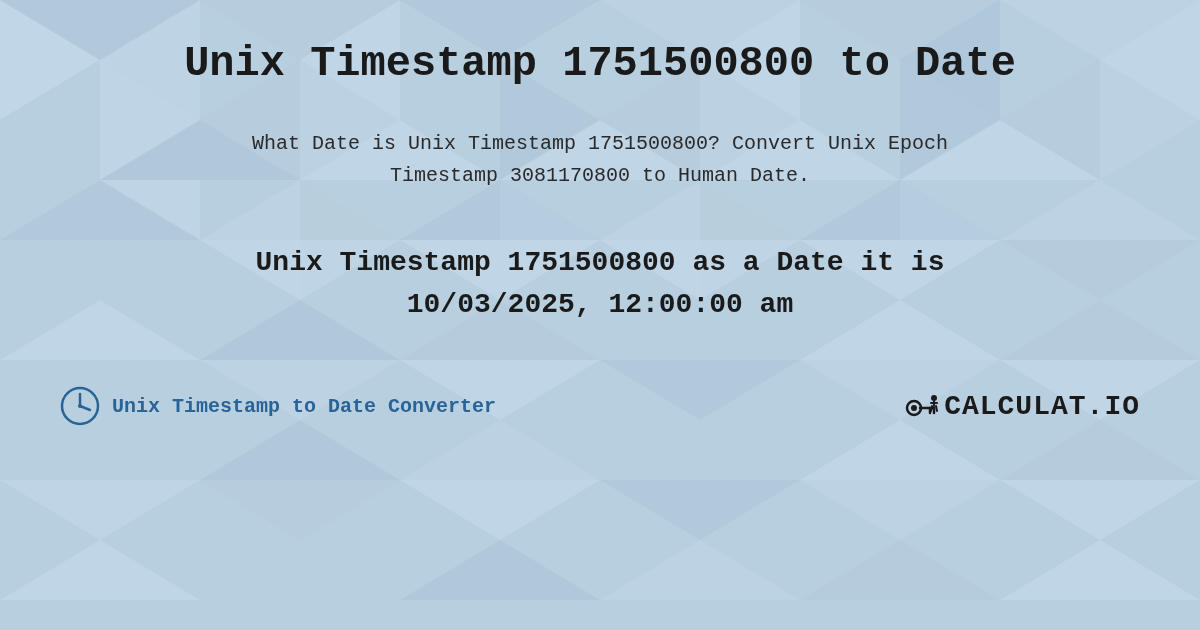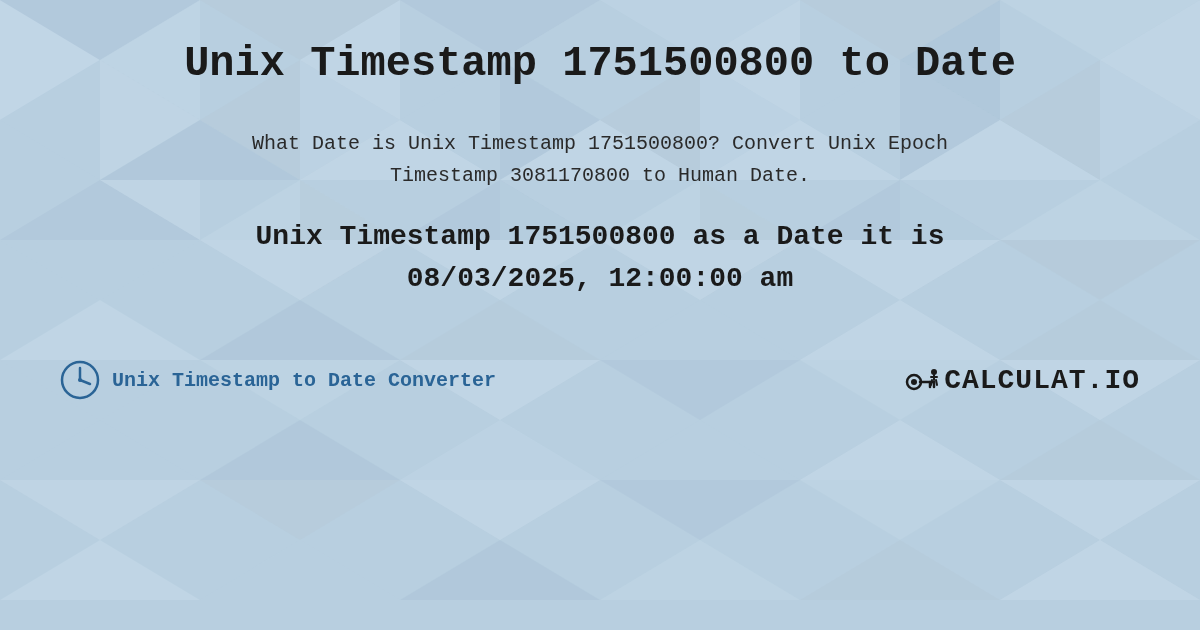--- a/index.html
+++ b/index.html
@@ -40,21 +40,21 @@
       font-weight: bold;
       color: #1a1a1a;
       margin-bottom: 40px;
       font-family: 'Courier New', Courier, monospace;
     }
 
     .description {
       font-size: 20px;
       color: #2a2a2a;
       line-height: 1.6;
-      margin-bottom: 24px;
+      margin-bottom: 50px;
       font-family: 'Courier New', Courier, monospace;
     }
 
     .result-section {
       font-size: 28px;
       font-weight: bold;
       color: #1a1a1a;
       line-height: 1.5;
       margin-bottom: 60px;
       font-family: 'Courier New', Courier, monospace;
@@ -199,21 +199,21 @@
 
   <h1 class="main-title">Unix Timestamp 1751500800 to Date</h1>
 
   <p class="description">
     <span>What Date is Unix Timestamp 1751500800? Convert Unix Epoch</span><br>
     <span>Timestamp 3081170800 to Human Date.</span>
   </p>
 
   <div class="result-section">
     <span>Unix Timestamp 1751500800 as a Date it is</span><br>
-    <span>08/03/2025, 12:00:00 am</span>
+    <span>10/03/2025, 12:00:00 am</span>
   </div>
 
   <div class="footer">
     <div class="footer-left">
 
       <svg class="clock-icon" viewBox="0 0 40 40" xmlns="http://www.w3.org/2000/svg">
         <circle cx="20" cy="20" r="18" fill="none" stroke="#2a6496" stroke-width="2.5"></circle>
         <line x1="20" y1="20" x2="20" y2="8" stroke="#2a6496" stroke-width="2.5" stroke-linecap="round"></line>
         <line x1="20" y1="20" x2="30" y2="24" stroke="#2a6496" stroke-width="2.5" stroke-linecap="round"></line>
         <circle cx="20" cy="20" r="2" fill="#2a6496"></circle>

